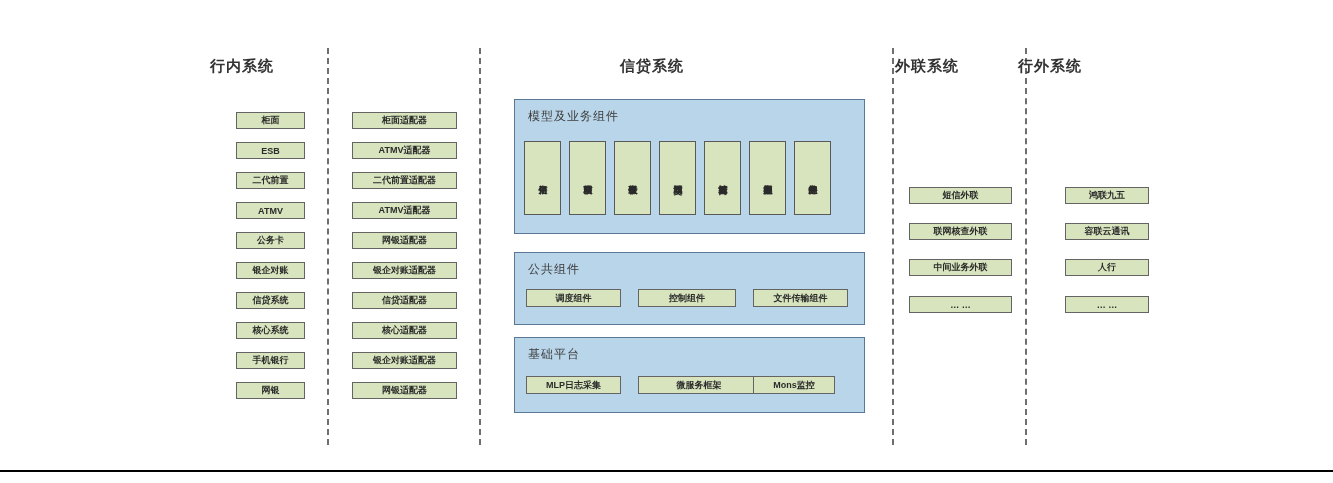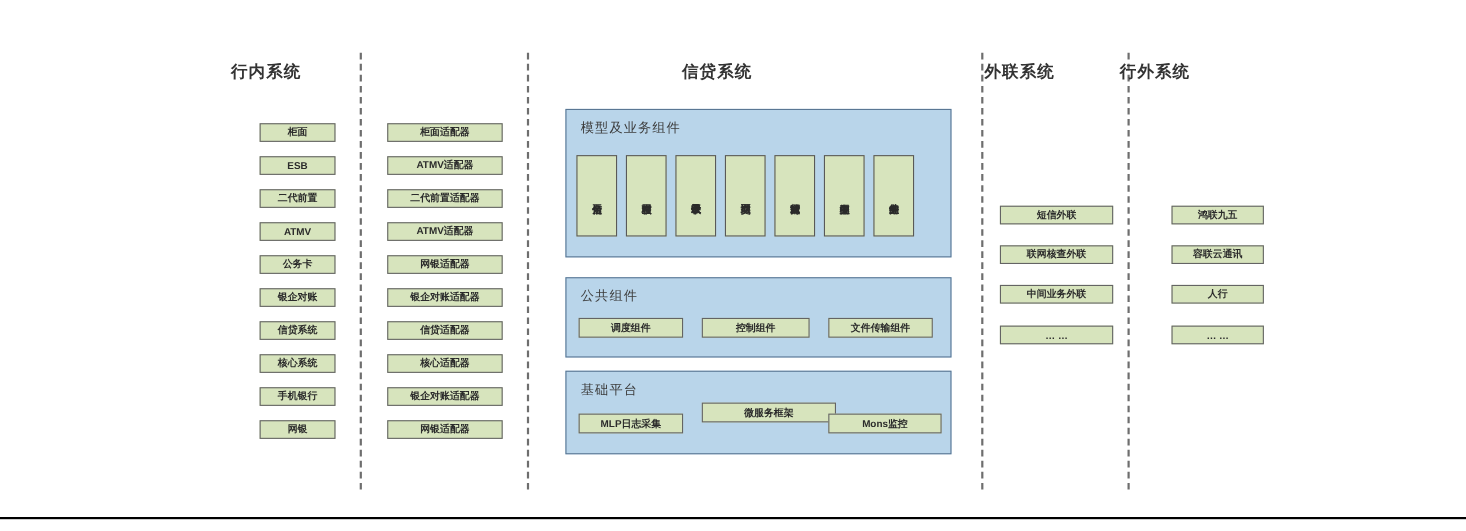--- a/index.html
+++ b/index.html
@@ -106,22 +106,22 @@
   <div class="panel" style="top:252px;height:73px">
     <div class="ptitle">公共组件</div>
     <div class="hbox" style="left:11px;top:36px;width:95px">调度组件</div>
     <div class="hbox" style="left:123px;top:36px;width:98px">控制组件</div>
     <div class="hbox" style="left:238px;top:36px;width:95px">文件传输组件</div>
   </div>
 
   <div class="panel" style="top:337px;height:76px">
     <div class="ptitle">基础平台</div>
     <div class="hbox" style="left:11px;top:38px;width:95px">MLP日志采集</div>
-    <div class="hbox" style="left:123px;top:28px;width:122px">微服务框架</div>
-    <div class="hbox" style="left:238px;top:38px;width:103px">Mons监控</div>
+    <div class="hbox" style="left:123px;top:38px;width:122px">微服务框架</div>
+    <div class="hbox" style="left:238px;top:38px;width:82px">Mons监控</div>
   </div>
 
   <div class="gbox c4" style="top:187px">短信外联</div>
   <div class="gbox c4" style="top:223px">联网核查外联</div>
   <div class="gbox c4" style="top:259px">中间业务外联</div>
   <div class="gbox c4" style="top:296px">… …</div>
 
   <div class="gbox c5" style="top:187px">鸿联九五</div>
   <div class="gbox c5" style="top:223px">容联云通讯</div>
   <div class="gbox c5" style="top:259px">人行</div>

